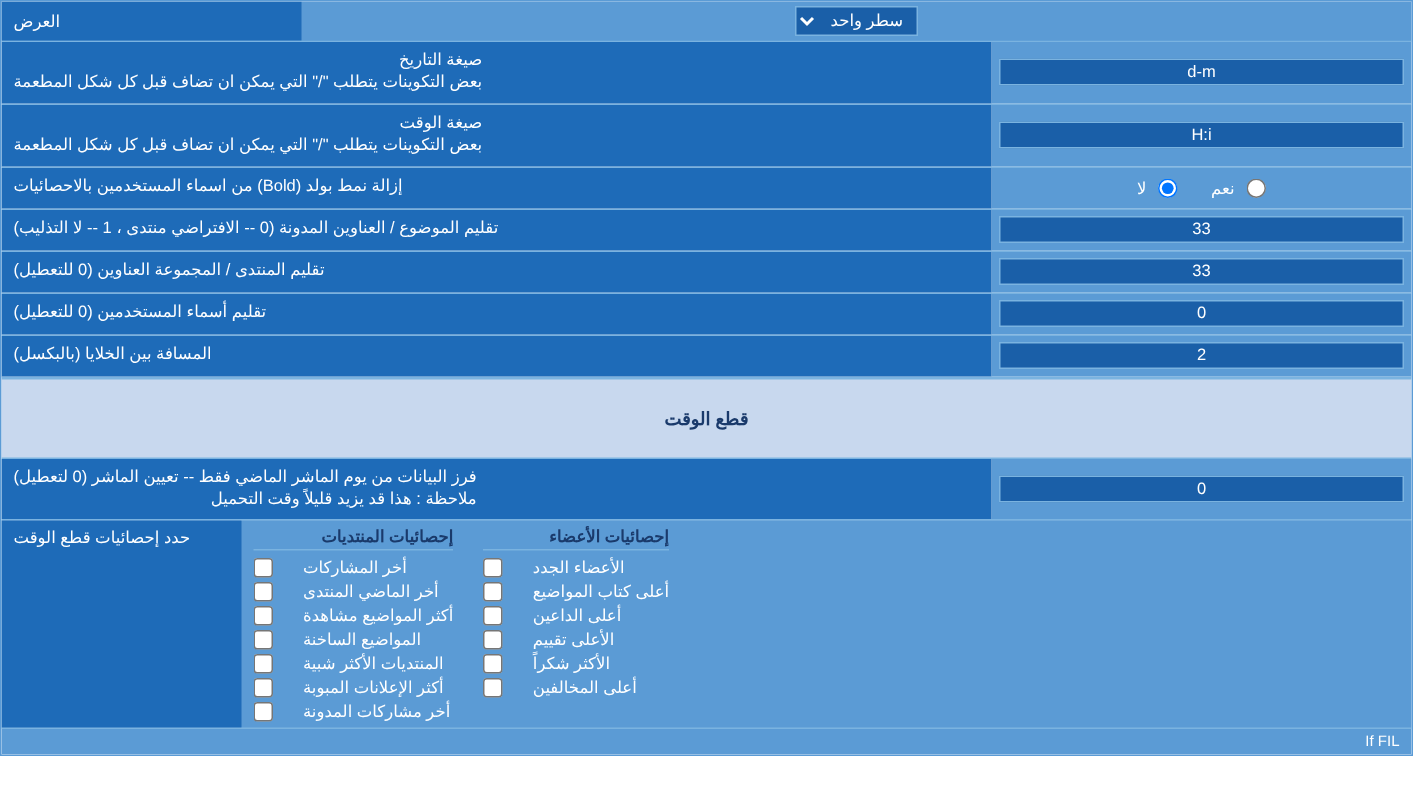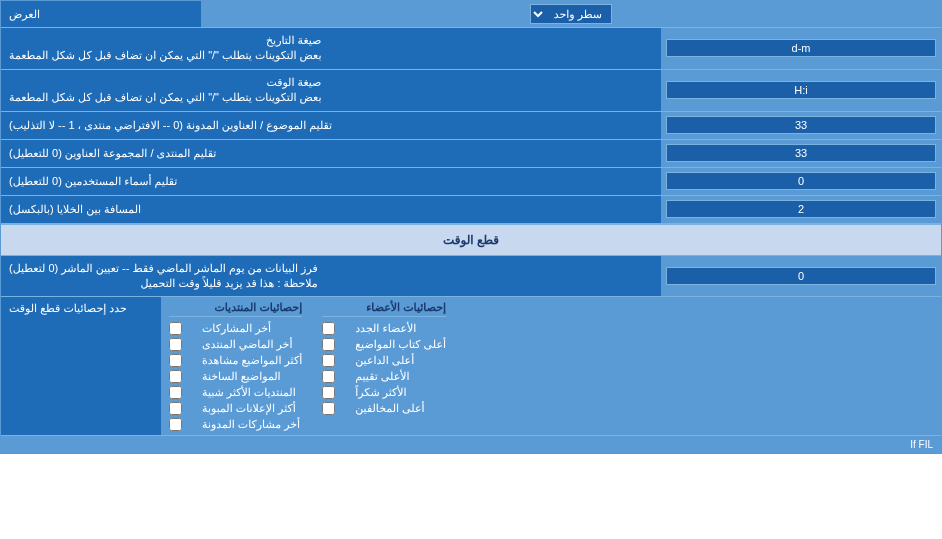--- a/index.html
+++ b/index.html
@@ -30,21 +30,21 @@
     }
 
     
     .label-cell {
       background: #1e6bb8;
       color: #fff;
       padding: 5px 8px;
       text-align: right;
       flex: 1;
       display: flex;
-      align-items: flex-end;
+      align-items: flex-start;
       justify-content: flex-end;
       font-size: 11px;
       line-height: 1.4;
     }
 
     
     .input-cell {
       background: #5b9bd5;
       padding: 3px 5px;
       display: flex;
@@ -177,21 +177,21 @@
       color: #fff;
     }
 
     .checkbox-item input[type="checkbox"] {
       accent-color: #1a5fa8;
     }
 
     
     .time-section-header {
       background: #c8d8ee;
-      padding: 8px 8px;
+      padding: 19px 8px;
       text-align: center;
       font-weight: bold;
       font-size: 12px;
       color: #1a3a6b;
       border-bottom: 1px solid #7ab3e0;
       border-top: 1px solid #7ab3e0;
     }
   </style>
 </head>
 <body>
@@ -226,20 +226,30 @@
       <span>
         <span style="white-space:pre-line; text-align:right; display:block;">صيغة الوقت
 بعض التكوينات يتطلب "/" التي يمكن ان تضاف قبل كل شكل المطعمة</span>
       </span>
     </div>
     <div class="input-cell">
       <input type="text" value="H:i" style="">
     </div>
   </div>
 
+  <div class="row">
+    <div class="label-cell">إزالة نمط بولد (Bold) من اسماء المستخدمين بالاحصائيات</div>
+    <div class="radio-cell">
+      <input type="radio" name="bold_remove" id="bold_yes" value="yes" style="">
+      <label for="bold_yes">نعم</label>
+      &nbsp;&nbsp;
+      <input type="radio" name="bold_remove" id="bold_no" value="no" checked="" style="">
+      <label for="bold_no">لا</label>
+    </div>
+  </div>
 
   <div class="row">
     <div class="label-cell">تقليم الموضوع / العناوين المدونة (0 -- الافتراضي منتدى ، 1 -- لا التذليب)</div>
     <div class="input-cell">
       <input type="text" value="33" style="">
     </div>
   </div>
 
   <div class="row">
     <div class="label-cell">تقليم المنتدى / المجموعة العناوين (0 للتعطيل)</div>

